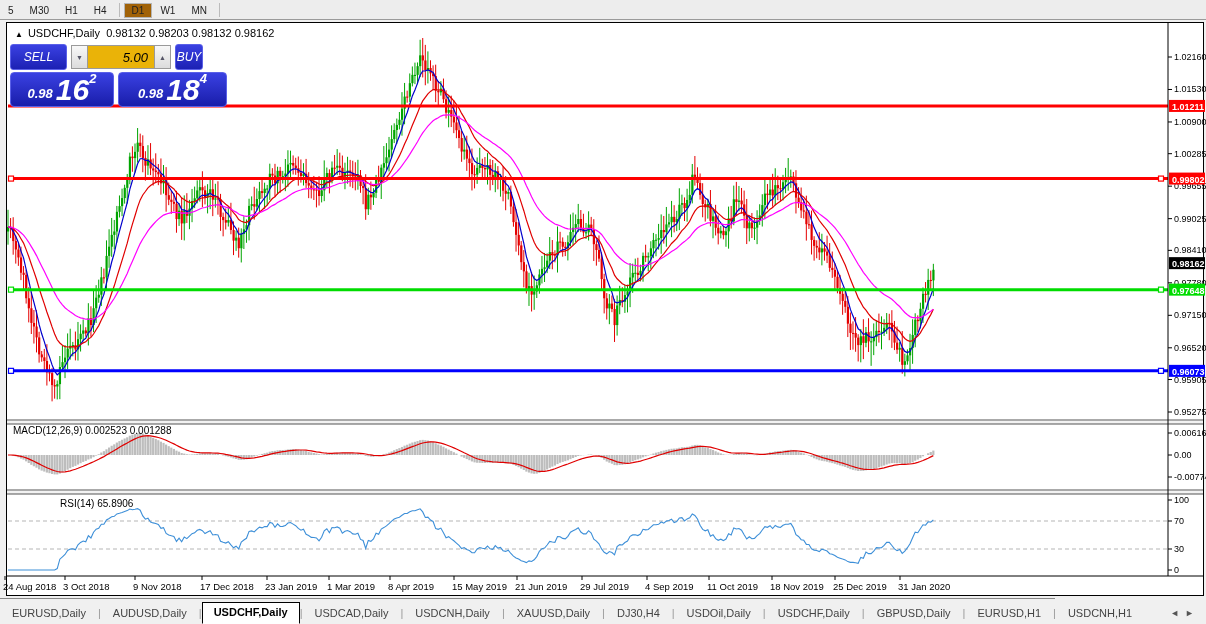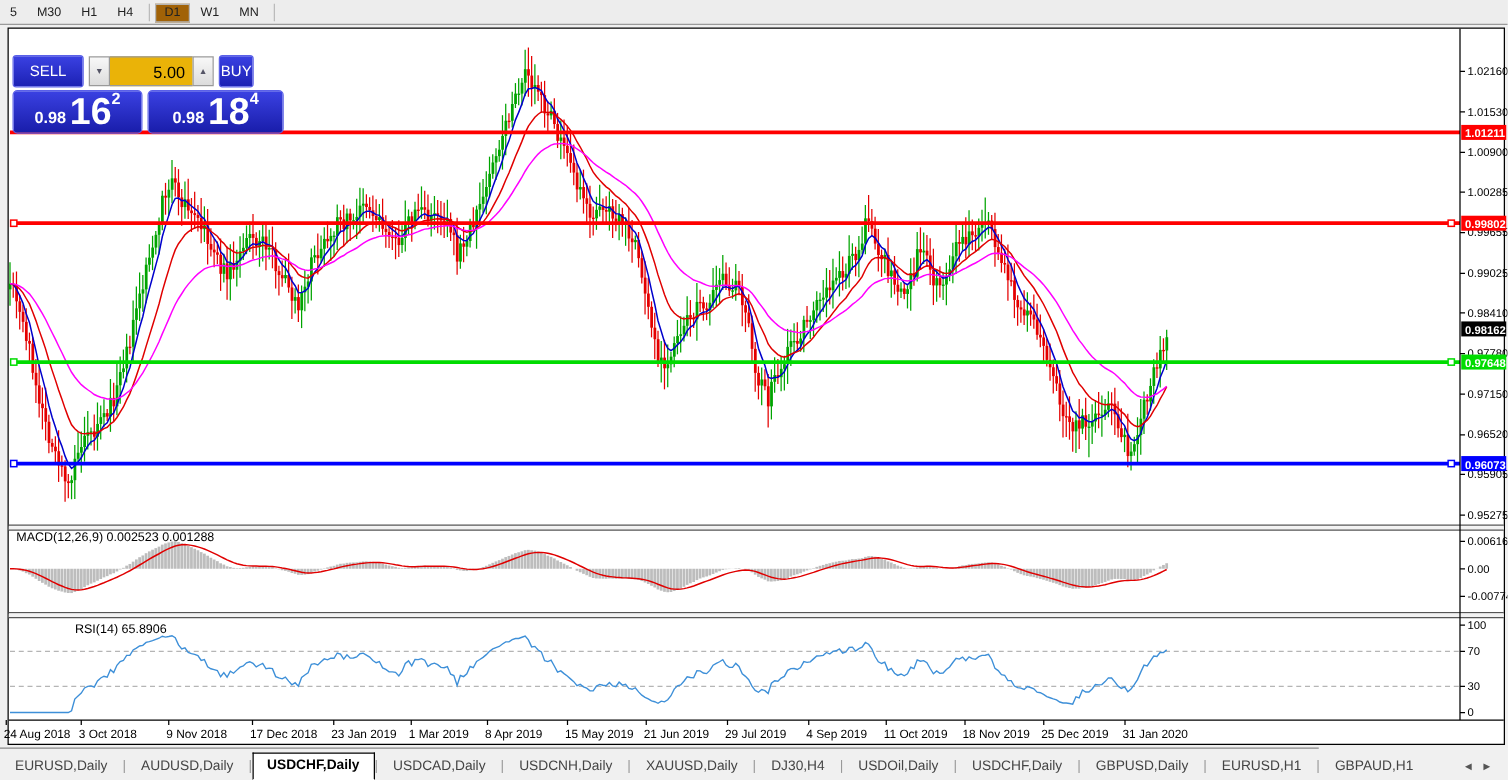--- a/index.html
+++ b/index.html
@@ -16,21 +16,21 @@
   
   .chart-frame { position:absolute; left:6px; top:22px; width:1198px; height:574px;
     background:#fff; border:1px solid #000; }
 
   svg.chart-svg { position:absolute; left:0; top:0; width:1206px; height:624px; }
 
   .chart-header { position:absolute; left:15px; top:27px; font-size:11px; color:#000; }
   .chart-header .tri { font-size:8px; margin-right:5px; }
 
   
-  .trade-panel { position:absolute; left:10px; top:44px; width:217px; height:63px; }
+  .trade-panel { position:absolute; left:10px; top:44px; width:217px; height:63px;font-style:italic; }
   .tp-row1 { position:absolute; left:0; top:0; width:217px; height:26px; display:flex; }
   .btn-blue { background:linear-gradient(#3a41e2,#1c21b4); color:#fff; border:1px solid #5a60e8;
     border-radius:3px; font-size:12px; display:flex; align-items:center; justify-content:center; }
   .sell-btn { width:57px; height:26px; }
   .buy-btn  { width:28px; height:26px; margin-left:4px; }
   .vol-wrap { display:flex; margin-left:4px; height:24px; margin-top:1px; }
   .spin { width:17px; height:24px; background:linear-gradient(#f8f8f8,#dcdcdc); border:1px solid #9a9a9a;
     font-size:7px; color:#556; display:flex; align-items:center; justify-content:center; }
   .vol-box { width:66px; height:24px; background:#eab308; border-top:1px solid #9a9a9a; border-bottom:1px solid #9a9a9a;
     font-size:13px; color:#000; display:flex; align-items:center; justify-content:flex-end; padding-right:6px; }
@@ -1246,20 +1246,23 @@
       <line x1="709" y1="576" x2="709" y2="580" stroke="#000"></line>
       <text x="707" y="590" font-size="9.5" fill="#000" font-family="Liberation Sans, sans-serif">11 Oct 2019</text>
       <line x1="772" y1="576" x2="772" y2="580" stroke="#000"></line>
       <text x="770" y="590" font-size="9.5" fill="#000" font-family="Liberation Sans, sans-serif">18 Nov 2019</text>
       <line x1="835" y1="576" x2="835" y2="580" stroke="#000"></line>
       <text x="833" y="590" font-size="9.5" fill="#000" font-family="Liberation Sans, sans-serif">25 Dec 2019</text>
       <line x1="900" y1="576" x2="900" y2="580" stroke="#000"></line>
       <text x="898" y="590" font-size="9.5" fill="#000" font-family="Liberation Sans, sans-serif">31 Jan 2020</text>
     </svg>
 
+  <div class="chart-header">
+    <span class="tri">▲</span><span>USDCHF,Daily</span>&nbsp;&nbsp;<span>0.98132 0.98203 0.98132 0.98162</span>
+  </div>
 
   <div class="trade-panel">
     <div class="tp-row1">
       <div class="btn-blue sell-btn">SELL</div>
       <div class="vol-wrap">
         <div class="spin">▼</div>
         <div class="vol-box">5.00</div>
         <div class="spin">▲</div>
       </div>
       <div class="btn-blue buy-btn">BUY</div>
@@ -1298,17 +1301,17 @@
       <div class="tab">DJ30,H4</div>
       <span class="tab-sep">|</span>
       <div class="tab">USDOil,Daily</div>
       <span class="tab-sep">|</span>
       <div class="tab">USDCHF,Daily</div>
       <span class="tab-sep">|</span>
       <div class="tab">GBPUSD,Daily</div>
       <span class="tab-sep">|</span>
       <div class="tab">EURUSD,H1</div>
       <span class="tab-sep">|</span>
-      <div class="tab">GBPAUD,H1</div>
+      <div class="tab">USDCNH,H1</div>
     </div>
   <div class="tab-arrows">◄►</div>
 
 </div>
 
 </body></html>

